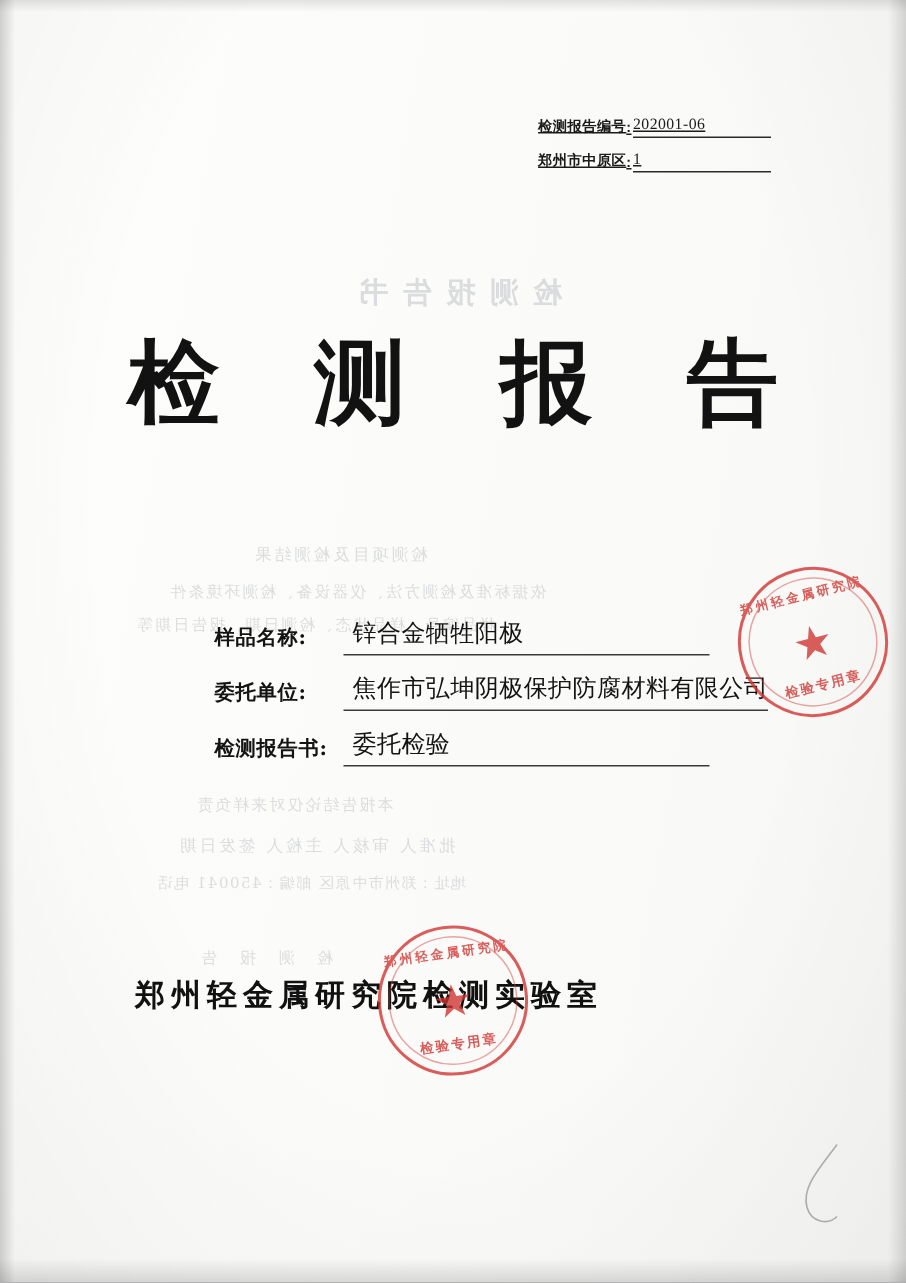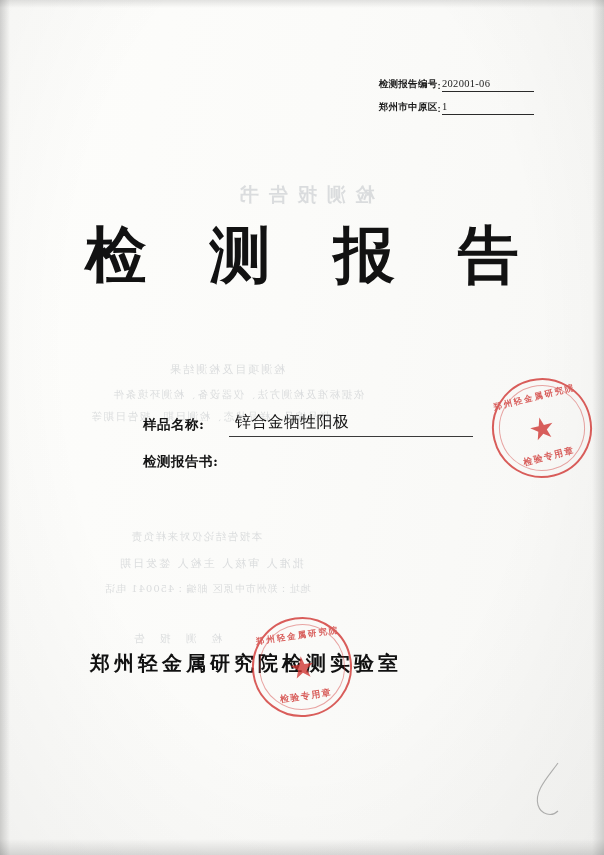--- a/index.html
+++ b/index.html
@@ -52,25 +52,26 @@
     left: 0; right: 0; bottom: 0;
     height: 16px;
     background: linear-gradient(0deg, rgba(0,0,0,0.13), rgba(0,0,0,0));
     pointer-events: none;
   }
 
   
   .header-fields {
     position: absolute;
     top: 78px;
-    right: 70px;
+    right: 90px;
     width: 220px;
     font-size: 9.5px;
     color: #1b1b1b;
     letter-spacing: 0.3px;
+    text-decoration: underline;
   }
   .hf-row {
     display: flex;
     align-items: flex-end;
     justify-content: flex-end;
     margin-bottom: 9px;
   }
   .hf-label {
     font-weight: 700;
     white-space: nowrap;
@@ -279,21 +280,26 @@
   </div>
 
   <div class="doc-title">检  测  报  告</div>
 
   <div class="info-block">
     <div class="info-row">
       <div class="info-label">样品名称:</div>
       <div class="info-value">锌合金牺牲阳极</div>
     </div>
     <div class="info-row">
+      <div class="info-label">委托单位:</div>
+      <div class="info-value">焦作市弘坤阴极保护防腐材料有限公司</div>
+    </div>
+    <div class="info-row">
       <div class="info-label">检测报告书:</div>
+      <div class="info-value">委托检验</div>
     </div>
   </div>
 
   <div class="issuer">郑州轻金属研究院检测实验室</div>
 
   <div class="stamp stamp-a">
     <div class="ring-inner"></div>
     <div class="arc-top">郑州轻金属研究院</div>
     <div class="star">★</div>
     <div class="arc-bottom">检验专用章</div>

